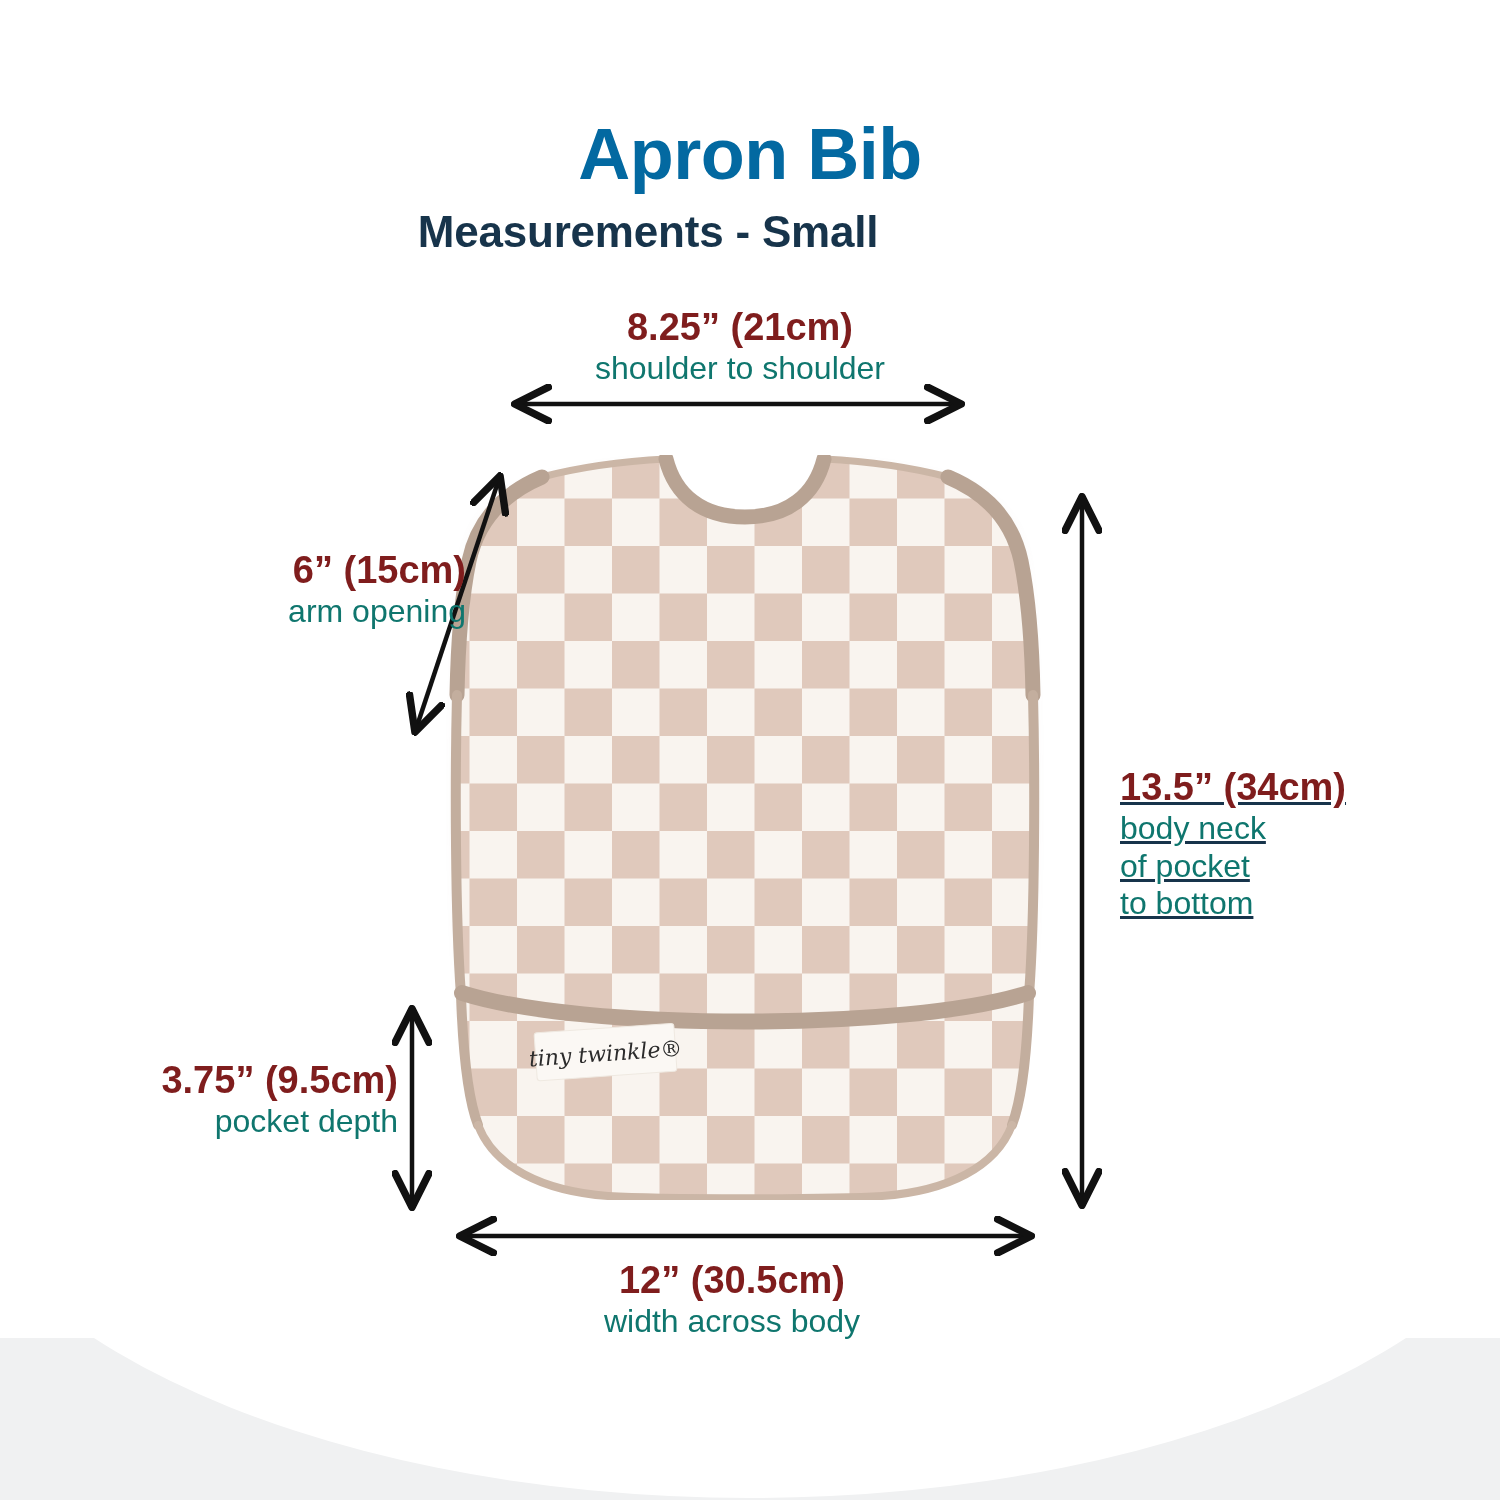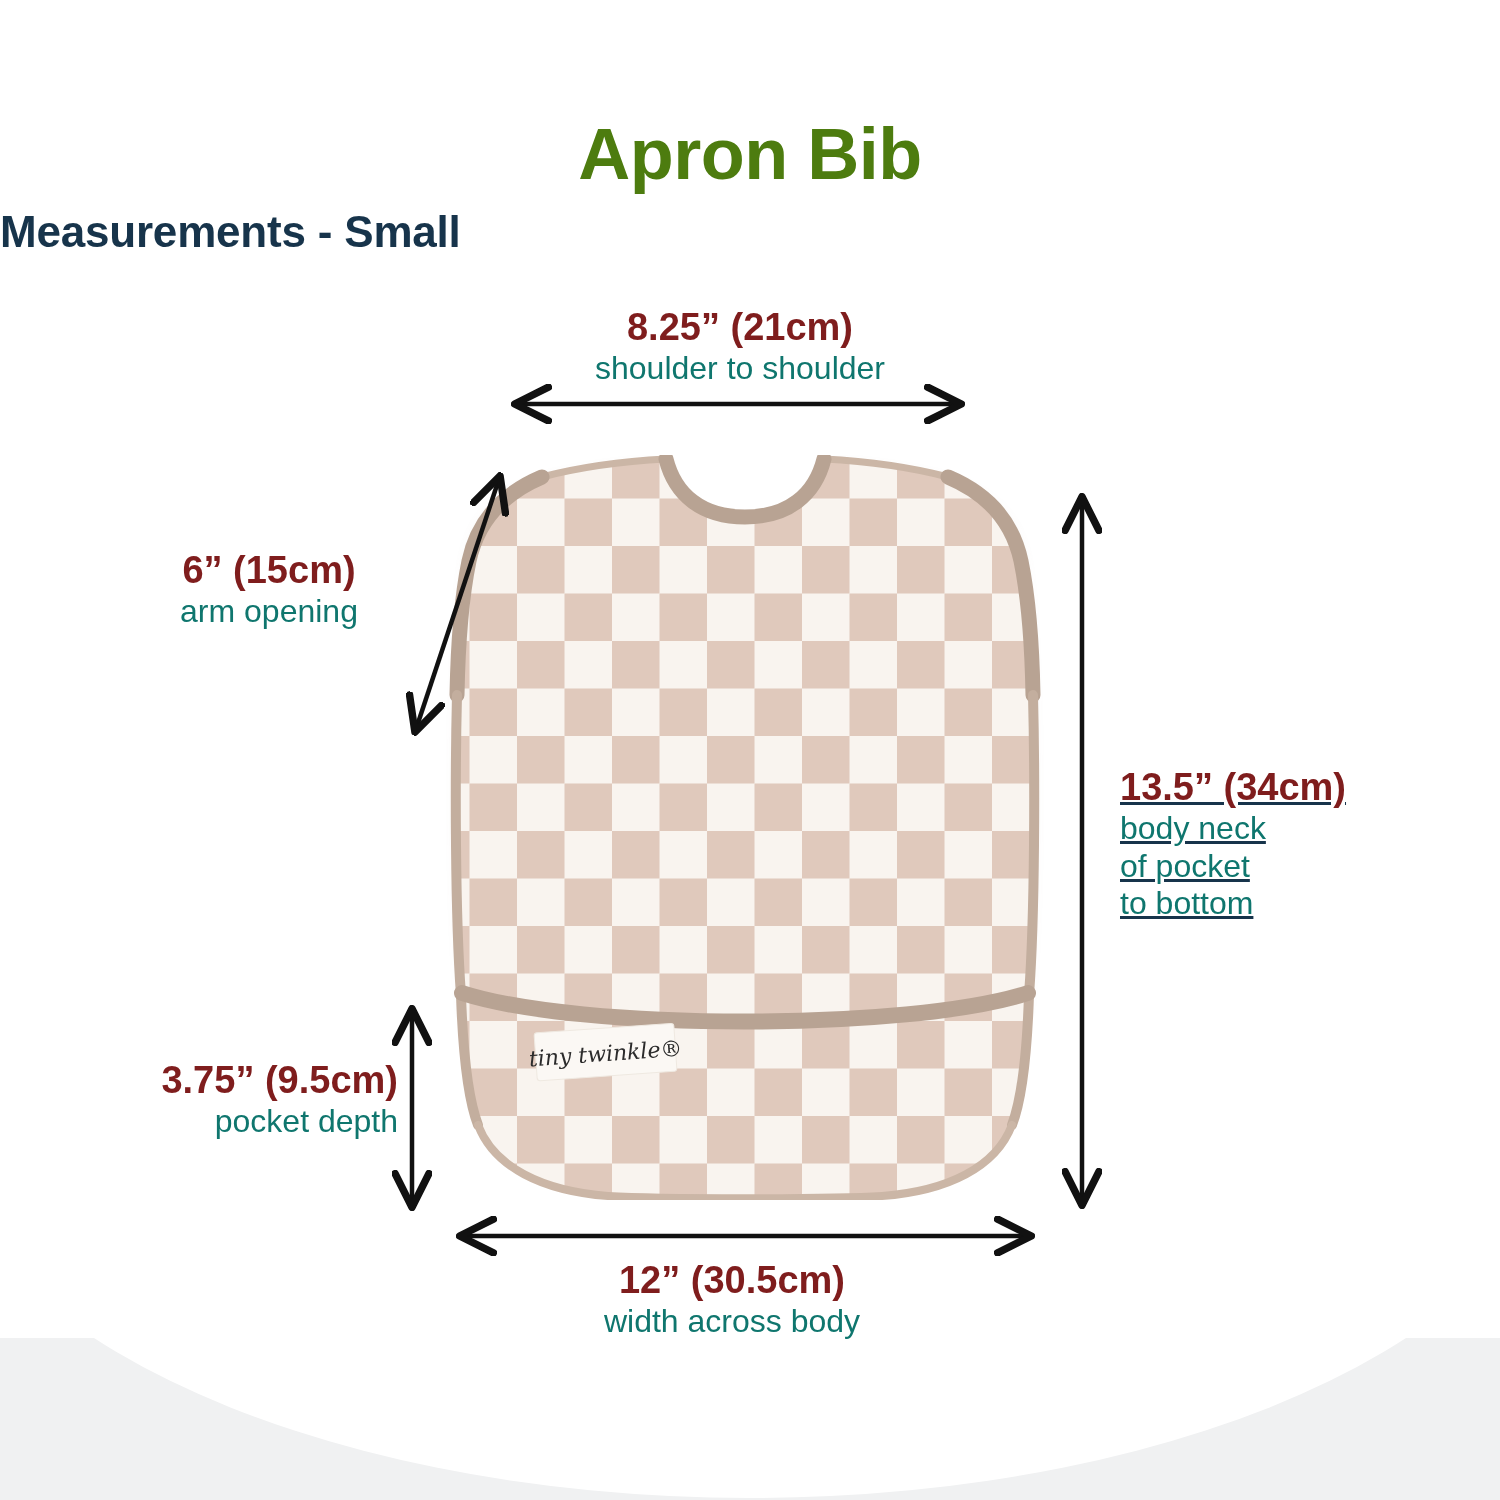--- a/index.html
+++ b/index.html
@@ -49,28 +49,28 @@
   .title {
     position: absolute;
     left: 0;
     top: 118px;
     width: 1500px;
     text-align: center;
     font-size: 72px;
     font-weight: 700;
     letter-spacing: -0.5px;
     line-height: 1.0;
-    color: #4d7c0f;
+    color: #0369a1;
   }
   .subtitle {
     position: absolute;
     left: 0;
     top: 210px;
     width: 1296px;
-    text-align: left;
+    text-align: center;
     font-size: 44px;
     font-weight: 700;
     letter-spacing: -0.2px;
     line-height: 1.0;
     color: #17344b;
   }
 
   
   .label-block {
     position: absolute;
@@ -85,21 +85,21 @@
   }
   .label-block .m-desc {
     display: block;
     font-size: 32px;
     font-weight: 400;
     color: #0f766e;
     white-space: nowrap;
   }
 
   .lbl-shoulder  { left: 490px;  top: 305px;  width: 500px; text-align: center; }
-  .lbl-arm       { left: 104px;  top: 548px;  width: 330px; text-align: center; }
+  .lbl-arm       { left: 136px;  top: 548px;  width: 330px; text-align: right; }
   .lbl-neck      { left: 1120px; top: 765px;  width: 330px; text-align: left; text-decoration: underline; }
   .lbl-pocket    { left: 98px;  top: 1058px; width: 300px; text-align: right; }
   .lbl-width     { left: 482px;  top: 1258px; width: 500px; text-align: center; }
 
   
   .arrows {
     position: absolute;
     left: 0;
     top: 0;
     width: 1500px;

